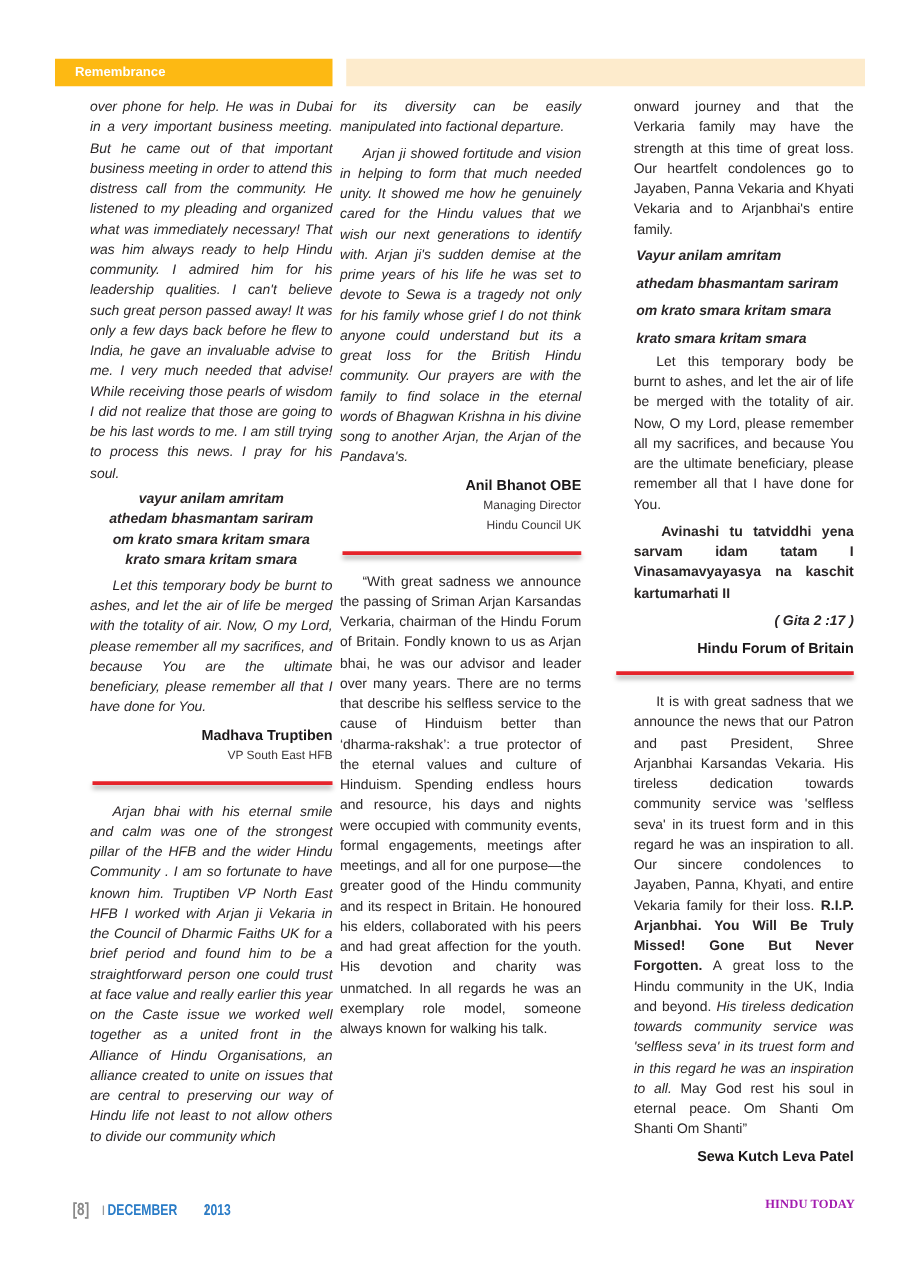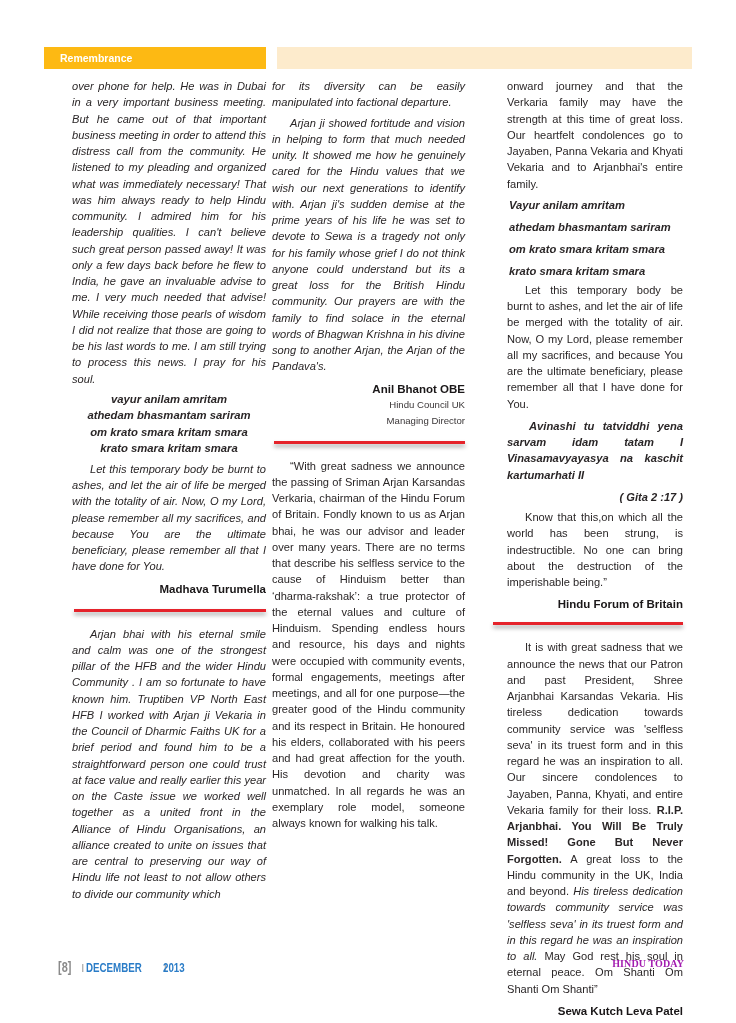--- a/index.html
+++ b/index.html
@@ -15,21 +15,21 @@
   .col-2 { left: 272px; width: 193px; }
   .col-3 { left: 507px; width: 176px; }
 
   .p { text-align: justify; text-align-last: left; }
   .it { font-style: italic; }
   .ind { text-indent: 18px; }
   .gap { margin-top: 4px; }
 
   .mantra { font-weight: bold; font-style: italic; text-align: center; font-size: 11.3px; line-height: 16.5px; margin-top: 4px; }
   .mantra-left { font-weight: bold; font-style: italic; font-size: 11.2px; line-height: 22px; padding-left: 2px; margin-top: 2px; }
-  .verse { font-weight: bold; font-style: italic; text-align: justify; text-align-last: left; font-size: 11.2px; line-height: 16.25px; margin-top: 6px; text-indent: 2px; }
+  .verse { font-weight: bold; text-align: justify; text-align-last: left; font-size: 11.2px; line-height: 16.25px; margin-top: 6px; text-indent: 2px; }
   .ref { font-weight: bold; font-style: italic; text-align: right; margin-top: 6px; }
 
   .sig-name { text-align: right; font-weight: bold; font-size: 11.5px; line-height: 16px; margin-top: 6px; color: #1a1718; }
   .sig-role { text-align: right; font-size: 9.6px; line-height: 16px; color: #3b3738; }
 
   .divider { height: 3px; background: #e5232b; margin: 12px 0 14px 2px; box-shadow: 0 3px 4px rgba(0,0,0,0.35); }
   .divider.d3 { margin-left: -14px; width: calc(100% + 14px); margin-top: 10px; }
 
   .footer-left { position: absolute; left: 58px; top: 959px; font-size: 12.5px; line-height: 16px; display: flex; align-items: baseline; gap: 6px; font-family: "Liberation Sans", sans-serif; }
   .page-num { color: #8a8a8a; font-weight: bold; font-size: 14px; transform: scaleX(0.78); transform-origin: left; display: inline-block; }
@@ -50,47 +50,47 @@
 
 <div class="col col-1">
   <p class="p it">over phone for help. He was in Dubai in a very important business meeting. But he came out of that important business meeting in order to attend this distress call from the community. He listened to my pleading and organized what was immediately necessary! That was him always ready to help Hindu community. I admired him for his leadership qualities. I can't believe such great person passed away! It was only a few days back before he flew to India, he gave an invaluable advise to me. I very much needed that advise! While receiving those pearls of wisdom I did not realize that those are going to be his last words to me. I am still trying to process this news. I pray for his soul.</p>
   <div class="mantra">
     <div>vayur anilam amritam</div>
     <div>athedam bhasmantam sariram</div>
     <div>om krato smara kritam smara</div>
     <div>krato smara kritam smara</div>
   </div>
   <p class="p it ind gap">Let this temporary body be burnt to ashes, and let the air of life be merged with the totality of air. Now, O my Lord, please remember all my sacrifices, and because You are the ultimate beneficiary, please remember all that I have done for You.</p>
-  <div class="sig-name">Madhava Turumella</div>
+  <div class="sig-name">Madhava Truptiben</div>
+  <div class="sig-role">VP South East HFB</div>
   <div class="divider"></div>
   <p class="p it ind">Arjan bhai with his eternal smile and calm was one of the strongest pillar of the HFB and the wider Hindu Community . I am so fortunate to have known him. Truptiben VP North East HFB I worked with Arjan ji Vekaria in the Council of Dharmic Faiths UK for a brief period and found him to be a straightforward person one could trust at face value and really earlier this year on the Caste issue we worked well together as a united front in the Alliance of Hindu Organisations, an alliance created to unite on issues that are central to preserving our way of Hindu life not least to not allow others to divide our community which</p>
 </div>
 
 <div class="col col-2">
   <p class="p it">for its diversity can be easily manipulated into factional departure.</p>
   <p class="p it ind gap">Arjan ji showed fortitude and vision in helping to form that much needed unity. It showed me how he genuinely cared for the Hindu values that we wish our next generations to identify with. Arjan ji's sudden demise at the prime years of his life he was set to devote to Sewa is a tragedy not only for his family whose grief I do not think anyone could understand but its a great loss for the British Hindu community. Our prayers are with the family to find solace in the eternal words of Bhagwan Krishna in his divine song to another Arjan, the Arjan of the Pandava's.</p>
   <div class="sig-name">Anil Bhanot OBE</div>
+  <div class="sig-role">Managing Director</div>
   <div class="sig-role">Hindu Council UK</div>
-  <div class="sig-role">Managing Director</div>
   <div class="divider"></div>
   <p class="p ind">“With great sadness we announce the passing of Sriman Arjan Karsandas Verkaria, chairman of the Hindu Forum of Britain. Fondly known to us as Arjan bhai, he was our advisor and leader over many years. There are no terms that describe his selfless service to the cause of Hinduism better than ‘dharma-rakshak’: a true protector of the eternal values and culture of Hinduism. Spending endless hours and resource, his days and nights were occupied with community events, formal engagements, meetings after meetings, and all for one purpose—the greater good of the Hindu community and its respect in Britain. He honoured his elders, collaborated with his peers and had great affection for the youth. His devotion and charity was unmatched. In all regards he was an exemplary role model, someone always known for walking his talk.</p>
 </div>
 
 <div class="col col-3">
   <p class="p">onward journey and that the Verkaria family may have the strength at this time of great loss. Our heartfelt condolences go to Jayaben, Panna Vekaria and Khyati Vekaria and to Arjanbhai's entire family.</p>
   <div class="mantra-left">
     <div>Vayur anilam amritam</div>
     <div>athedam bhasmantam sariram</div>
     <div>om krato smara kritam smara</div>
     <div>krato smara kritam smara</div>
   </div>
   <p class="p ind">Let this temporary body be burnt to ashes, and let the air of life be merged with the totality of air. Now, O my Lord, please remember all my sacrifices, and because You are the ultimate beneficiary, please remember all that I have done for You.</p>
   <p class="verse" style="text-indent:22px;">Avinashi tu tatviddhi yena sarvam idam tatam I Vinasamavyayasya na kaschit kartumarhati II</p>
   <div class="ref">( Gita 2 :17 )</div>
-  <p class="p ind gap">Know that this,on which all the world has been strung, is indestructible. No one can bring about the destruction of the imperishable being.”</p>
   <div class="sig-name">Hindu Forum of Britain</div>
   <div class="divider d3"></div>
   <p class="p ind"><span>It is with great sadness that we announce the news that our Patron and past President, Shree Arjanbhai Karsandas Vekaria. His tireless dedication towards community service was 'selfless seva' in its truest form and in this regard he was an inspiration to all. Our sincere condolences to Jayaben, Panna, Khyati, and entire Vekaria family for their loss. </span><b class="inb">R.I.P. Arjanbhai. You Will Be Truly Missed! Gone But Never Forgotten.</b><span> A great loss to the Hindu community in the UK, India and beyond. </span><i>His tireless dedication towards community service was 'selfless seva' in its truest form and in this regard he was an inspiration to all.</i><span> May God rest his soul in eternal peace. Om Shanti Om Shanti Om Shanti”</span></p>
   <div class="sig-name">Sewa Kutch Leva Patel</div>
 
 </div>
 
 <div class="footer-left">
   <span class="page-num">[8]</span>
   <span class="sep">I</span>

